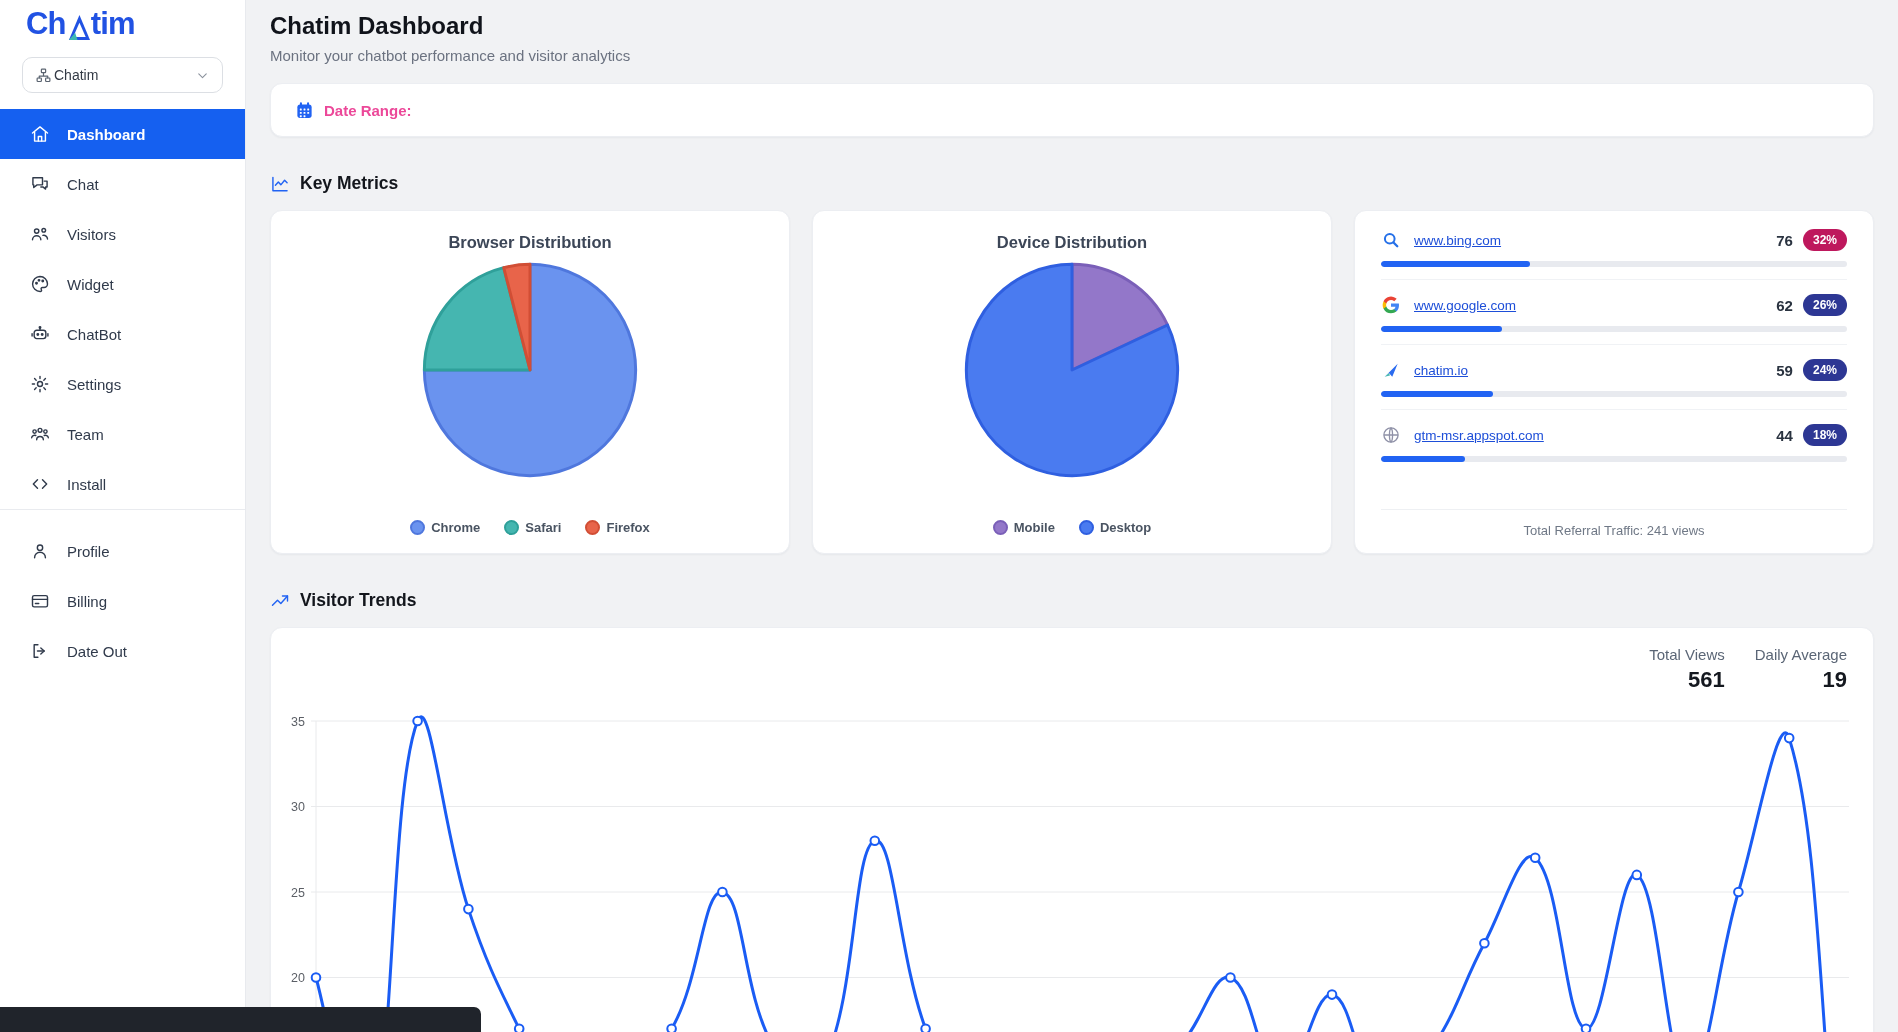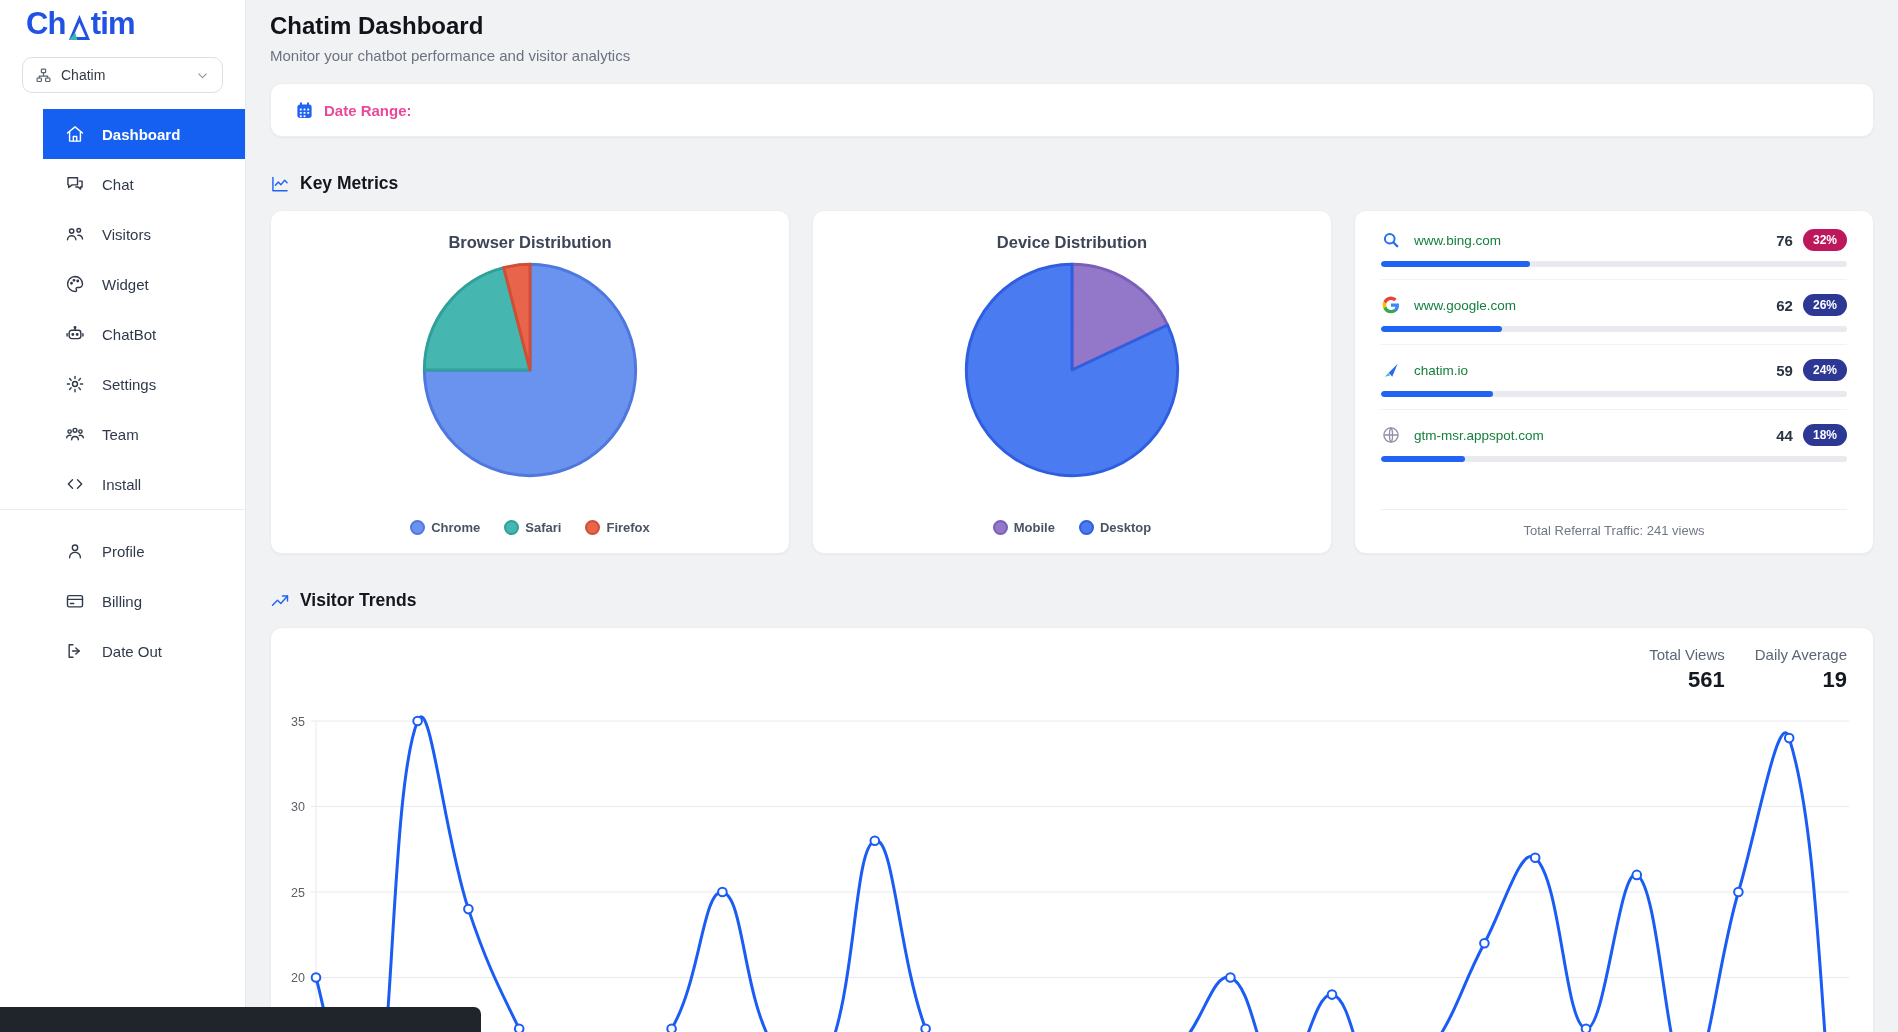--- a/index.html
+++ b/index.html
@@ -6,27 +6,27 @@
   html,body { width:1898px; height:1032px; overflow:hidden; }
   body { font-family:"Liberation Sans", sans-serif; background:#f1f2f4; position:relative; }
 
   
   .sidebar { position:fixed; left:0; top:0; bottom:0; width:246px; background:#fff;
              border-right:1px solid #e8eaee; z-index:2; }
   .logo { margin:7px 0 0 26px; display:flex; align-items:flex-end; font-size:31px; font-weight:800;
           color:#2152e3; letter-spacing:-0.8px; line-height:1.1; }
   .logo .tri { width:23px; height:26px; margin:0 1px 2px; }
   .workspace { margin:16px 22px 0; height:36px; border:1px solid #dcdfe4; border-radius:10px;
-               background:#fff; display:flex; align-items:center; padding:0 12px; gap:9px;
+               background:#fff; display:flex; align-items:center; padding:0 12px; gap:2px;
                font-size:14px; color:#333a45; cursor:pointer; }
   .workspace .icon { width:17px; height:17px; color:#5b6470; }
   .workspace .chev { margin-left:auto; width:15px; height:15px; color:#8a919c; }
   nav { margin-top:16px; }
-  .nav-item { height:50px; display:flex; align-items:center; gap:17px; padding-left:22px;
-              font-size:15px; color:#303a4b; cursor:pointer;margin-left:43px; }
+  .nav-item { height:50px; display:flex; align-items:center; gap:17px; padding-left:30px;
+              font-size:15px; color:#303a4b; cursor:pointer; }
   .nav-item .icon { width:20px; height:20px; flex:0 0 20px; }
   .nav-item.active { background:#1560f0; color:#fff; font-weight:600; }
   .nav-divider { height:1px; background:#e9ebef; }
 
   
   .main { margin-left:246px; padding:0 24px; }
   h1 { margin-top:12px; font-size:24px; font-weight:700; color:#10131a; }
   .subtitle { margin-top:7px; font-size:15px; color:#6b7280; }
 
   .card { background:#fff; border:1px solid #eceef2; border-radius:12px;
@@ -53,21 +53,21 @@
   .legend { margin-top:auto; margin-bottom:18px; display:flex; gap:24px; align-items:center; }
   .legend-item { display:flex; align-items:center; gap:6px; }
   .legend-dot { width:15px; height:15px; border-radius:50%; border:2px solid transparent; }
   .legend-label { font-size:13px; font-weight:700; color:#4a5462; }
 
   .ref-card { height:344px; display:flex; flex-direction:column; padding:4px 26px 0; }
   .ref-row { padding:14px 0 12px; border-bottom:1px solid #f0f2f5; }
   .ref-row:nth-child(4) { border-bottom:none; }
   .ref-top { display:flex; align-items:center; }
   .ref-icon { width:20px; height:20px; margin-right:13px; flex:0 0 20px; }
-  .ref-name { font-size:13.5px; color:#15803d; }
+  .ref-name { font-size:13.5px; color:#1d4ed8;text-decoration:underline; }
   .ref-count { margin-left:auto; font-size:15px; font-weight:700; color:#2a3340; }
   .ref-badge { margin-left:10px; color:#fff; font-size:12px; font-weight:700; padding:4px 10px;
                border-radius:999px; min-width:44px; text-align:center; }
   .ref-bar { margin-top:10px; height:6px; border-radius:3px; background:#e8eaef; overflow:hidden; }
   .ref-fill { height:100%; border-radius:3px; }
   .ref-footer { margin-top:auto; border-top:1px solid #eef0f3; padding:13px 0 15px; text-align:center;
                 font-size:13px; color:#6f7886; }
 
   .trend-card { margin-top:16px; height:440px; position:relative; overflow:hidden; }
   .trend-stats { position:absolute; top:18px; right:26px; display:flex; gap:30px; z-index:1; }

